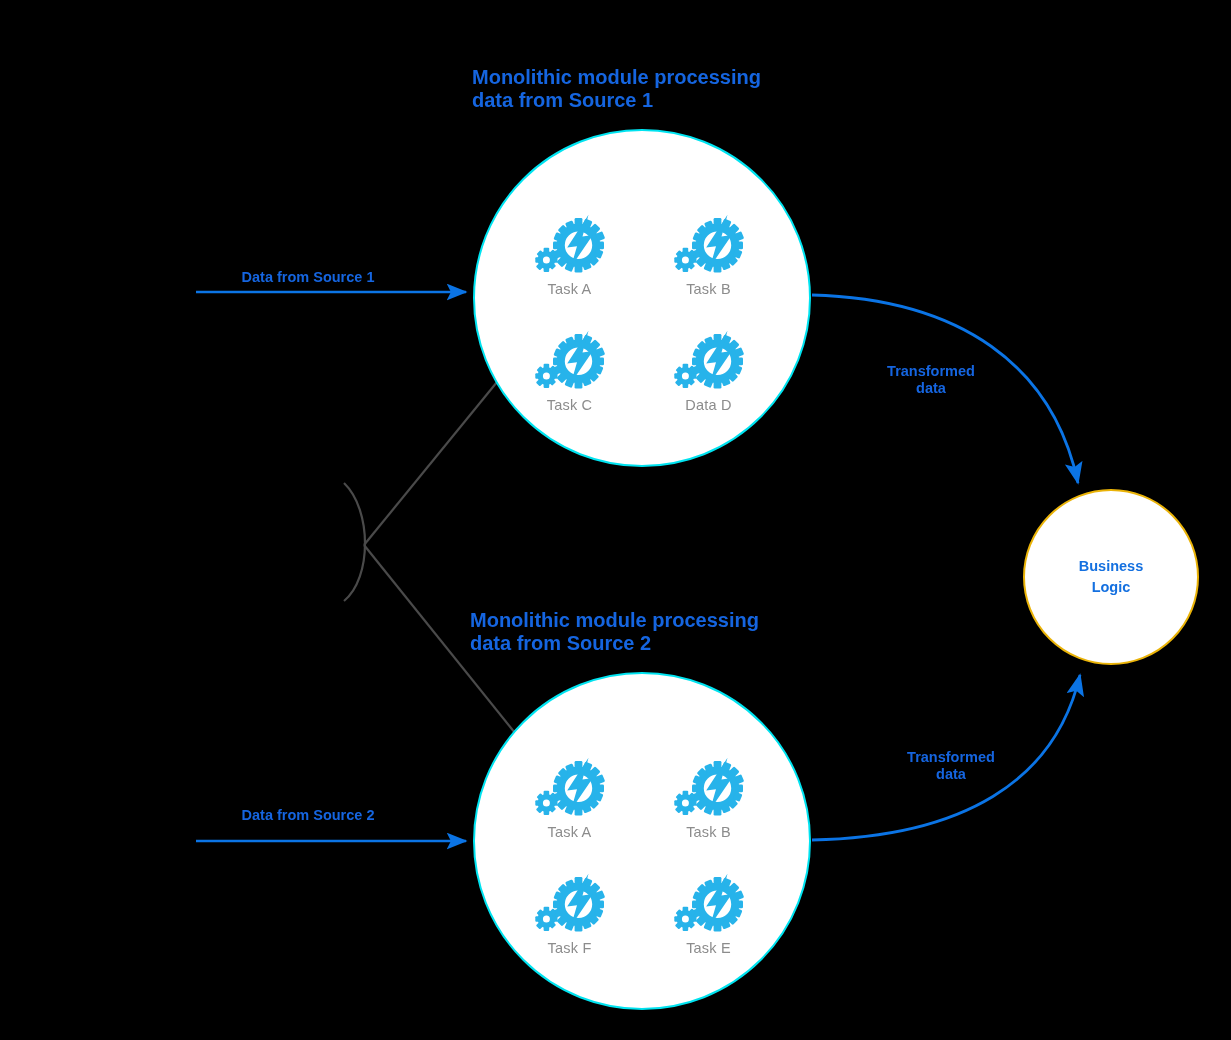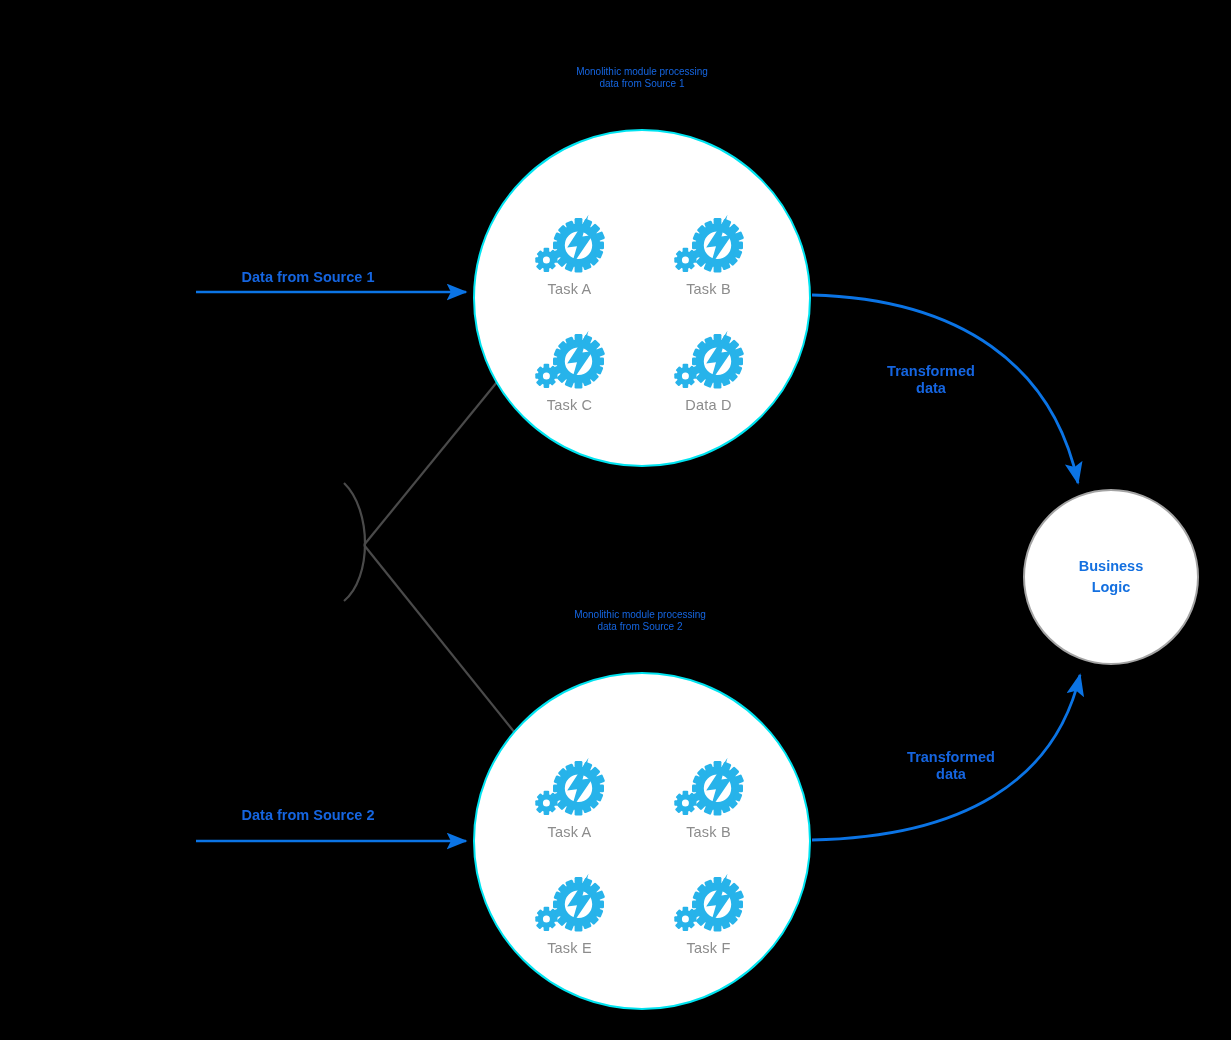--- a/index.html
+++ b/index.html
@@ -35,43 +35,43 @@
     box-sizing: border-box;
   }
   #module-1 { left: 473px; top: 129px; width: 338px; height: 338px; }
   #module-2 { left: 473px; top: 672px; width: 338px; height: 338px; }
   #business-logic-circle {
     position: absolute;
     left: 1023px; top: 489px;
     width: 176px; height: 176px;
     border-radius: 50%;
     background: #ffffff;
-    border: 2px solid #a3a3a3;
+    border: 2px solid #eab308;
     box-sizing: border-box;
     display: flex;
     align-items: center;
     justify-content: center;
   }
   .bl-label {
     color: #1470e0;
     font-weight: bold;
     font-size: 14.5px;
     line-height: 1.45;
     text-align: center;
     white-space: pre-line;
   }
 
   
   .module-title {
     position: absolute;
     color: #1565e0;
-    font-weight: normal;
-    font-size: 10px;
+    font-weight: bold;
+    font-size: 20px;
     line-height: 1.15;
-    text-align: center;
+    text-align: left;
     white-space: pre-line;
     width: 340px;
   }
   #module-1-title { left: 472px; top: 66px; }
   #module-2-title { left: 470px; top: 609px; }
 
   
   .task-grid {
     position: absolute;
     display: grid;
@@ -445,62 +445,62 @@
             <rect x="4.3" y="44.2" width="5.2" height="5.6" rx="1"></rect>
             <rect x="21.3" y="44.2" width="5.2" height="5.6" rx="1"></rect>
             <rect x="12.6" y="34.8" width="5.6" height="5.2" rx="1" transform="rotate(45 15.4 46.9)"></rect>
             <rect x="12.6" y="53.8" width="5.6" height="5.2" rx="1" transform="rotate(45 15.4 46.9)"></rect>
             <rect x="4.3" y="44.2" width="5.2" height="5.6" rx="1" transform="rotate(45 15.4 46.9)"></rect>
             <rect x="21.3" y="44.2" width="5.2" height="5.6" rx="1" transform="rotate(45 15.4 46.9)"></rect>
           </g>
           <path d="M57.5,1.8 L36.2,34.4 L46.0,33.2 L40.0,54.0 L61.8,22.0 L51.5,23.5 z"></path>
         </g>
       </svg>
+      <span class="task-label">Task F</span>
+    </div>
+
+    <div class="task">
+      <svg class="task-icon" viewBox="0 0 78 66">
+        <g fill="#27b3ea">
+          <path d="M47.5,10.5 a21.8,21.8 0 1,0 0,43.6 a21.8,21.8 0 1,0 0,-43.6 z
+                   M47.5,18.6 a13.7,13.7 0 1,1 0,27.4 a13.7,13.7 0 1,1 0,-27.4 z"></path>
+          <g>
+            <rect x="43.6" y="5.0" width="7.8" height="7.5" rx="1.3"></rect>
+            <rect x="43.6" y="52.1" width="7.8" height="7.5" rx="1.3"></rect>
+            <rect x="22.0" y="28.5" width="7.5" height="7.8" rx="1.3"></rect>
+            <rect x="65.5" y="28.5" width="7.5" height="7.8" rx="1.3"></rect>
+            <rect x="43.6" y="5.0" width="7.8" height="7.5" rx="1.3" transform="rotate(45 47.5 32.3)"></rect>
+            <rect x="43.6" y="52.1" width="7.8" height="7.5" rx="1.3" transform="rotate(45 47.5 32.3)"></rect>
+            <rect x="22.0" y="28.5" width="7.5" height="7.8" rx="1.3" transform="rotate(45 47.5 32.3)"></rect>
+            <rect x="65.5" y="28.5" width="7.5" height="7.8" rx="1.3" transform="rotate(45 47.5 32.3)"></rect>
+            <rect x="43.6" y="5.0" width="7.8" height="7.5" rx="1.3" transform="rotate(22.5 47.5 32.3)"></rect>
+            <rect x="43.6" y="52.1" width="7.8" height="7.5" rx="1.3" transform="rotate(22.5 47.5 32.3)"></rect>
+            <rect x="22.0" y="28.5" width="7.5" height="7.8" rx="1.3" transform="rotate(22.5 47.5 32.3)"></rect>
+            <rect x="65.5" y="28.5" width="7.5" height="7.8" rx="1.3" transform="rotate(22.5 47.5 32.3)"></rect>
+            <rect x="43.6" y="5.0" width="7.8" height="7.5" rx="1.3" transform="rotate(67.5 47.5 32.3)"></rect>
+            <rect x="43.6" y="52.1" width="7.8" height="7.5" rx="1.3" transform="rotate(67.5 47.5 32.3)"></rect>
+            <rect x="22.0" y="28.5" width="7.5" height="7.8" rx="1.3" transform="rotate(67.5 47.5 32.3)"></rect>
+            <rect x="65.5" y="28.5" width="7.5" height="7.8" rx="1.3" transform="rotate(67.5 47.5 32.3)"></rect>
+          </g>
+          <path d="M15.4,38.0 a8.9,8.9 0 1,0 0,17.8 a8.9,8.9 0 1,0 0,-17.8 z
+                   M15.4,43.4 a3.5,3.5 0 1,1 0,7.0 a3.5,3.5 0 1,1 0,-7.0 z"></path>
+          <g>
+            <rect x="12.6" y="34.8" width="5.6" height="5.2" rx="1"></rect>
+            <rect x="12.6" y="53.8" width="5.6" height="5.2" rx="1"></rect>
+            <rect x="4.3" y="44.2" width="5.2" height="5.6" rx="1"></rect>
+            <rect x="21.3" y="44.2" width="5.2" height="5.6" rx="1"></rect>
+            <rect x="12.6" y="34.8" width="5.6" height="5.2" rx="1" transform="rotate(45 15.4 46.9)"></rect>
+            <rect x="12.6" y="53.8" width="5.6" height="5.2" rx="1" transform="rotate(45 15.4 46.9)"></rect>
+            <rect x="4.3" y="44.2" width="5.2" height="5.6" rx="1" transform="rotate(45 15.4 46.9)"></rect>
+            <rect x="21.3" y="44.2" width="5.2" height="5.6" rx="1" transform="rotate(45 15.4 46.9)"></rect>
+          </g>
+          <path d="M57.5,1.8 L36.2,34.4 L46.0,33.2 L40.0,54.0 L61.8,22.0 L51.5,23.5 z"></path>
+        </g>
+      </svg>
       <span class="task-label">Task E</span>
-    </div>
-
-    <div class="task">
-      <svg class="task-icon" viewBox="0 0 78 66">
-        <g fill="#27b3ea">
-          <path d="M47.5,10.5 a21.8,21.8 0 1,0 0,43.6 a21.8,21.8 0 1,0 0,-43.6 z
-                   M47.5,18.6 a13.7,13.7 0 1,1 0,27.4 a13.7,13.7 0 1,1 0,-27.4 z"></path>
-          <g>
-            <rect x="43.6" y="5.0" width="7.8" height="7.5" rx="1.3"></rect>
-            <rect x="43.6" y="52.1" width="7.8" height="7.5" rx="1.3"></rect>
-            <rect x="22.0" y="28.5" width="7.5" height="7.8" rx="1.3"></rect>
-            <rect x="65.5" y="28.5" width="7.5" height="7.8" rx="1.3"></rect>
-            <rect x="43.6" y="5.0" width="7.8" height="7.5" rx="1.3" transform="rotate(45 47.5 32.3)"></rect>
-            <rect x="43.6" y="52.1" width="7.8" height="7.5" rx="1.3" transform="rotate(45 47.5 32.3)"></rect>
-            <rect x="22.0" y="28.5" width="7.5" height="7.8" rx="1.3" transform="rotate(45 47.5 32.3)"></rect>
-            <rect x="65.5" y="28.5" width="7.5" height="7.8" rx="1.3" transform="rotate(45 47.5 32.3)"></rect>
-            <rect x="43.6" y="5.0" width="7.8" height="7.5" rx="1.3" transform="rotate(22.5 47.5 32.3)"></rect>
-            <rect x="43.6" y="52.1" width="7.8" height="7.5" rx="1.3" transform="rotate(22.5 47.5 32.3)"></rect>
-            <rect x="22.0" y="28.5" width="7.5" height="7.8" rx="1.3" transform="rotate(22.5 47.5 32.3)"></rect>
-            <rect x="65.5" y="28.5" width="7.5" height="7.8" rx="1.3" transform="rotate(22.5 47.5 32.3)"></rect>
-            <rect x="43.6" y="5.0" width="7.8" height="7.5" rx="1.3" transform="rotate(67.5 47.5 32.3)"></rect>
-            <rect x="43.6" y="52.1" width="7.8" height="7.5" rx="1.3" transform="rotate(67.5 47.5 32.3)"></rect>
-            <rect x="22.0" y="28.5" width="7.5" height="7.8" rx="1.3" transform="rotate(67.5 47.5 32.3)"></rect>
-            <rect x="65.5" y="28.5" width="7.5" height="7.8" rx="1.3" transform="rotate(67.5 47.5 32.3)"></rect>
-          </g>
-          <path d="M15.4,38.0 a8.9,8.9 0 1,0 0,17.8 a8.9,8.9 0 1,0 0,-17.8 z
-                   M15.4,43.4 a3.5,3.5 0 1,1 0,7.0 a3.5,3.5 0 1,1 0,-7.0 z"></path>
-          <g>
-            <rect x="12.6" y="34.8" width="5.6" height="5.2" rx="1"></rect>
-            <rect x="12.6" y="53.8" width="5.6" height="5.2" rx="1"></rect>
-            <rect x="4.3" y="44.2" width="5.2" height="5.6" rx="1"></rect>
-            <rect x="21.3" y="44.2" width="5.2" height="5.6" rx="1"></rect>
-            <rect x="12.6" y="34.8" width="5.6" height="5.2" rx="1" transform="rotate(45 15.4 46.9)"></rect>
-            <rect x="12.6" y="53.8" width="5.6" height="5.2" rx="1" transform="rotate(45 15.4 46.9)"></rect>
-            <rect x="4.3" y="44.2" width="5.2" height="5.6" rx="1" transform="rotate(45 15.4 46.9)"></rect>
-            <rect x="21.3" y="44.2" width="5.2" height="5.6" rx="1" transform="rotate(45 15.4 46.9)"></rect>
-          </g>
-          <path d="M57.5,1.8 L36.2,34.4 L46.0,33.2 L40.0,54.0 L61.8,22.0 L51.5,23.5 z"></path>
-        </g>
-      </svg>
-      <span class="task-label">Task F</span>
     </div>
   </div>
 
   <div id="business-logic-circle">
     <span class="bl-label">Business
 Logic</span>
   </div>
 
   <div class="edge-label" id="label-source-1">Data from Source 1</div>
   <div class="edge-label" id="label-source-2">Data from Source 2</div>

